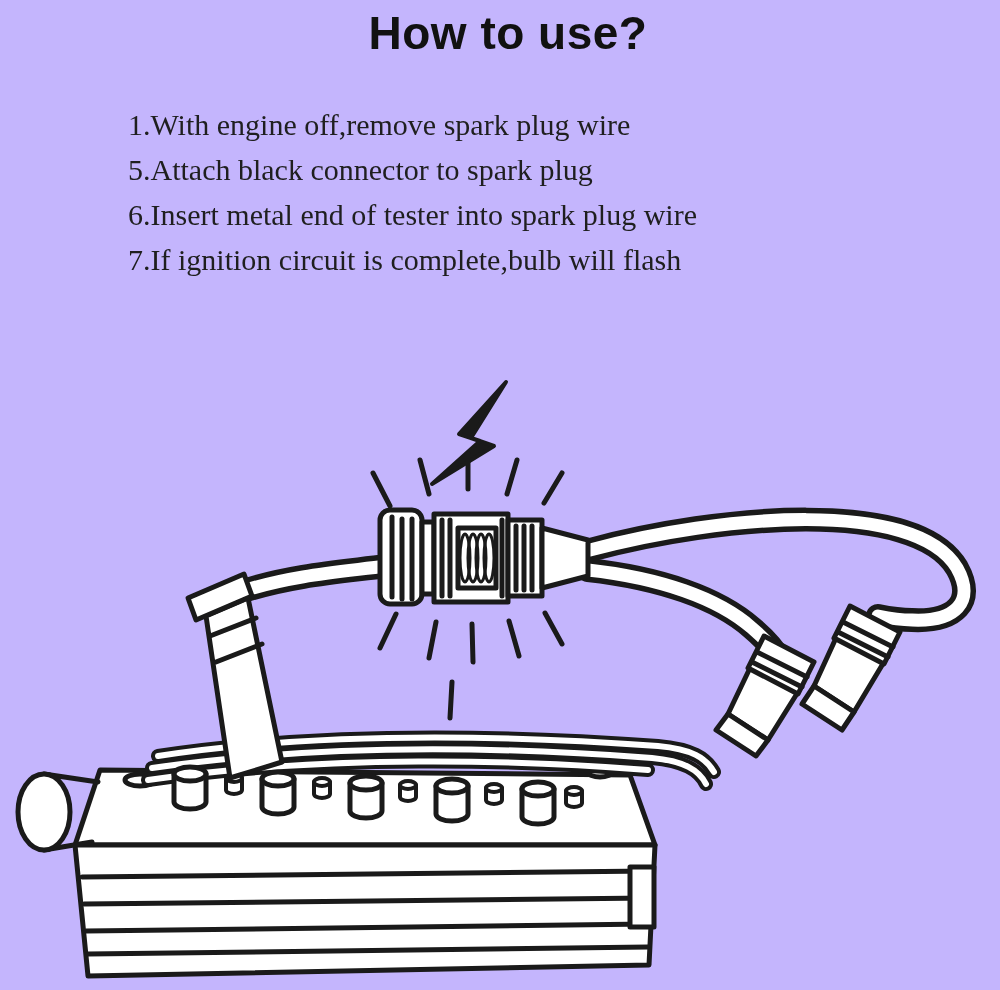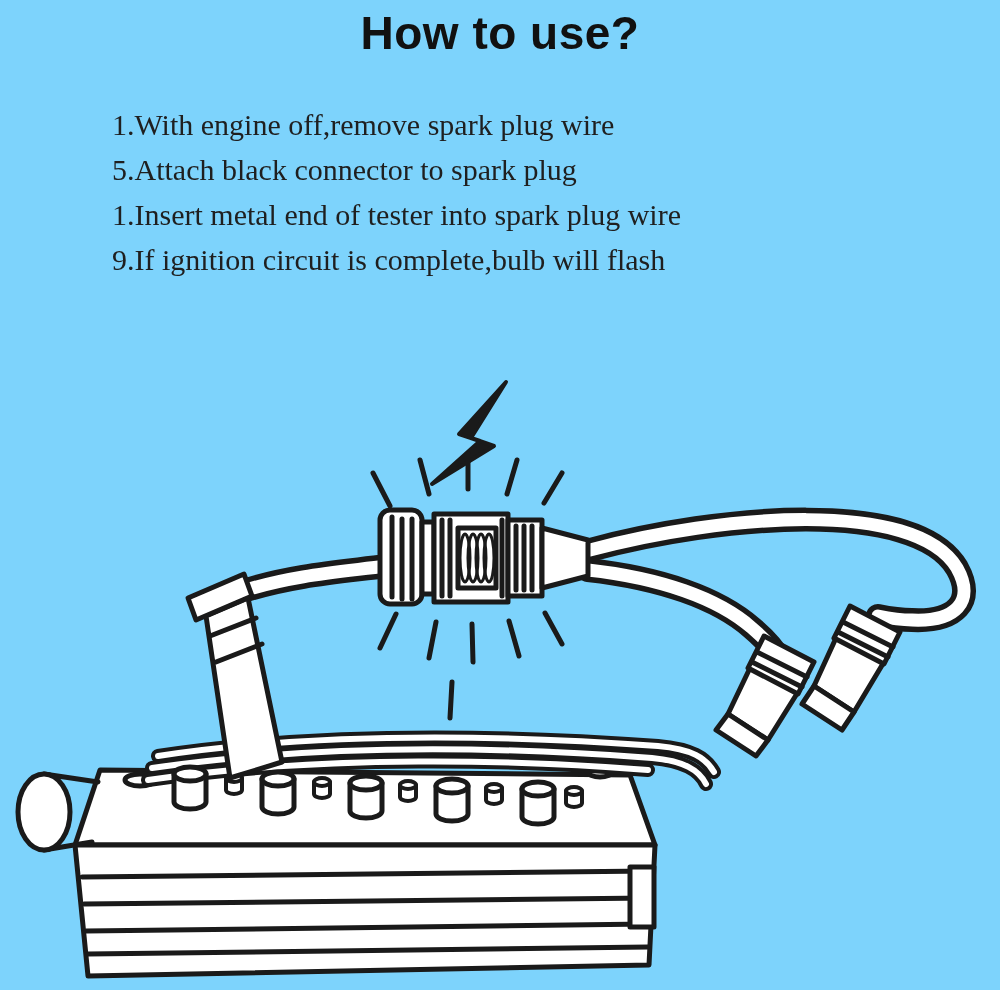--- a/index.html
+++ b/index.html
@@ -4,21 +4,21 @@
 <style>
   * { margin: 0; padding: 0; box-sizing: border-box; }
   html, body { background: #ffffff; }
   body {
     width: 1000px;
     height: 990px;
     font-family: "Liberation Sans", sans-serif;
     color: #1a1a1a;
     overflow: hidden;
   }
-  .page { width: 1000px; height: 990px; position: relative; background: #7dd3fc; }
+  .page { width: 1000px; height: 990px; position: relative; background: #c4b5fd; padding-left: 16px; }
   .title {
     text-align: center;
     padding-top: 6px;
     font-size: 46px;
     font-weight: 700;
     letter-spacing: 0.5px;
     color: #111111;
   }
   .steps {
     margin: 42px 0 0 112px;
@@ -37,22 +37,22 @@
 </head>
 <body>
 
 <div class="page">
 
   <h1 class="title">How to use?</h1>
 
   <div class="steps">
     <div class="step">1.With engine off,remove spark plug wire</div>
     <div class="step">5.Attach black connector to spark plug</div>
-    <div class="step">1.Insert metal end of tester into spark plug wire</div>
-    <div class="step">9.If ignition circuit is complete,bulb will flash</div>
+    <div class="step">6.Insert metal end of tester into spark plug wire</div>
+    <div class="step">7.If ignition circuit is complete,bulb will flash</div>
   </div>
 
   <div class="illustration">
     <svg viewBox="0 0 1000 620">
       <g stroke="#1a1a1a" fill="none" stroke-width="5" stroke-linecap="round" stroke-linejoin="round">
 
         <g>
           <path d="M506,12 L459,64 L480,71 L432,114 L494,76 L471,68 Z" fill="#1a1a1a" stroke-width="4"></path>
         </g>
 

